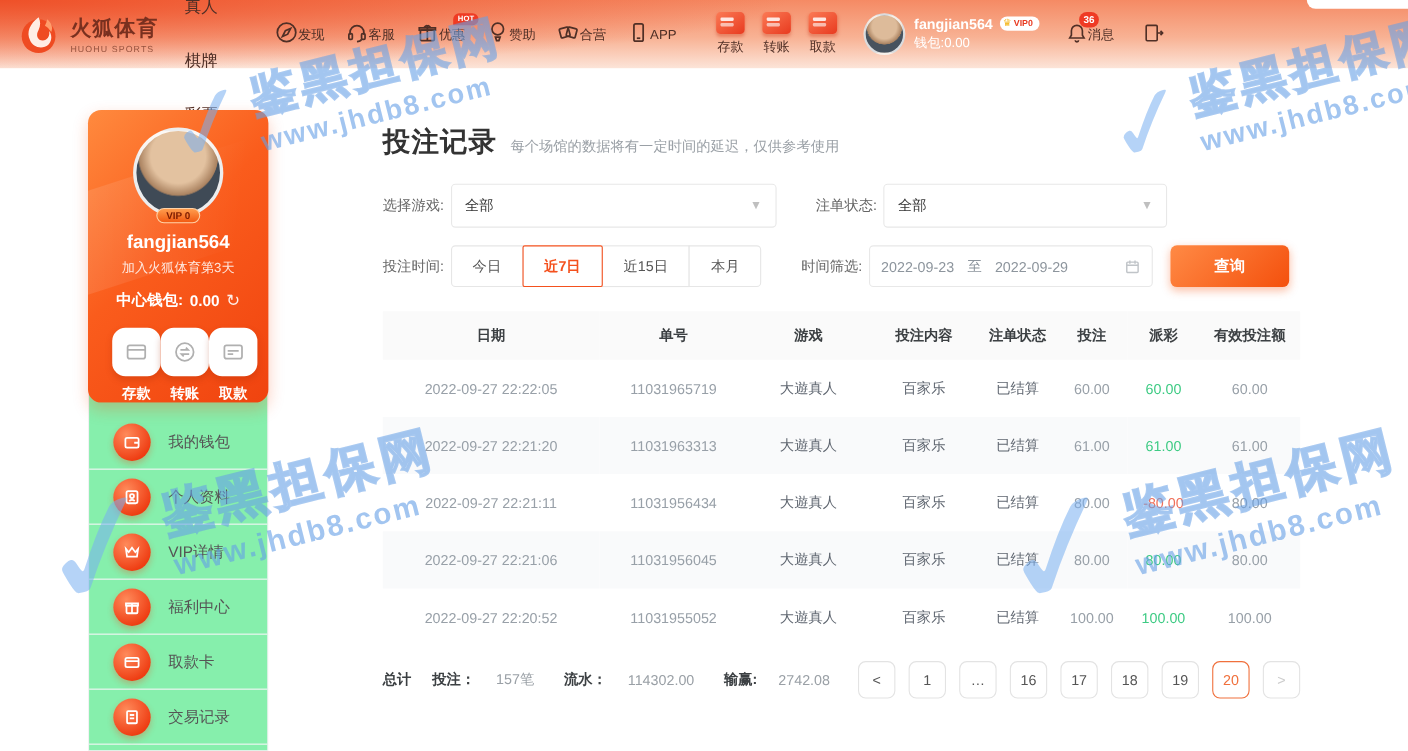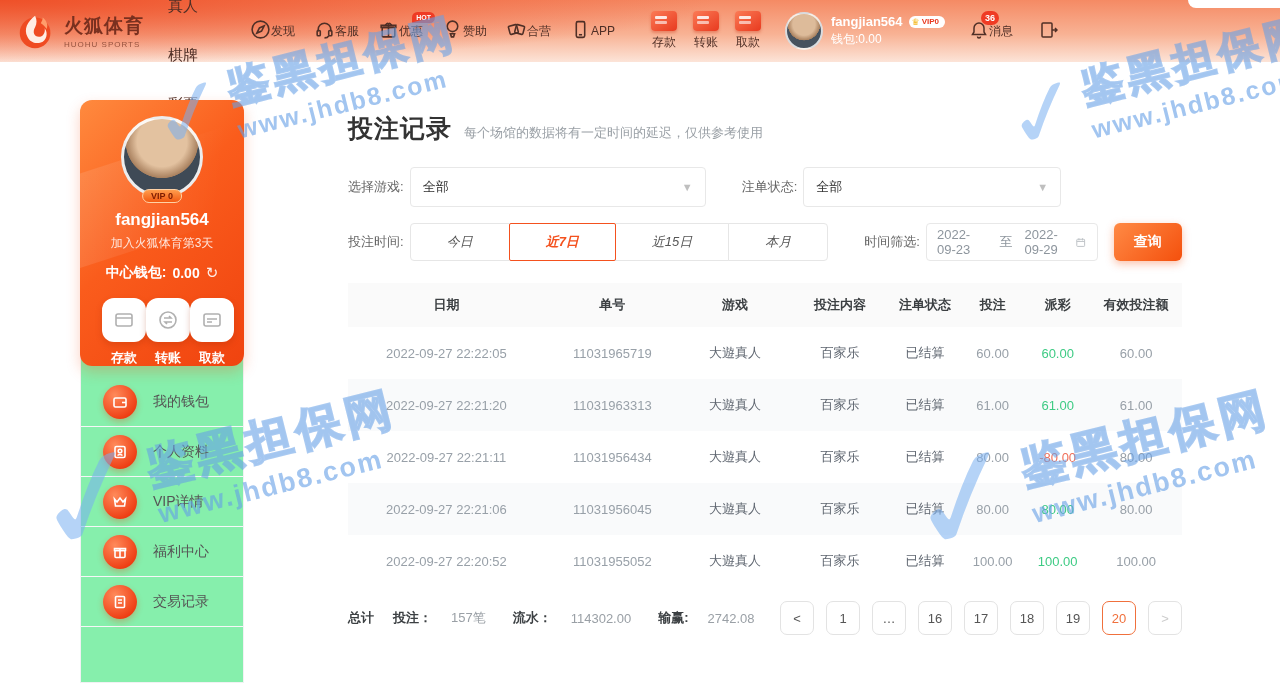--- a/index.html
+++ b/index.html
@@ -95,21 +95,21 @@
   .frow{ display:flex; align-items:center; }
   .frow1{ margin-top:22px; }
   .flabel{ font-size:13px; color:#666; margin-right:6px; white-space:nowrap; }
   .selectbox{ height:40px; border:1px solid #e8e8e8; border-radius:4px; background:#fff; display:flex; align-items:center; justify-content:space-between; padding:0 12px; font-size:13px; color:#333; cursor:pointer; }
   .sel-game{ width:296px; }
   .sel-status{ width:258px; }
   .chev{ color:#bfbfbf; font-size:11px; }
   .gap36{ width:36px; flex:none; }
   .frow2{ margin-top:16px; }
   .seg{ display:flex; }
-  .seg-btn{ height:38px; padding:0 36px; background:#fff; border:1px solid #e6e6e6; font-size:13px; color:#555; display:flex; align-items:center; cursor:pointer; margin-left:-1px; white-space:nowrap;font-style:italic; }
+  .seg-btn{ height:38px; padding:0 19px; background:#fff; border:1px solid #e6e6e6; font-size:13px; color:#555; display:flex; align-items:center; cursor:pointer; margin-left:-1px; white-space:nowrap; }
   .seg-btn:first-child{ border-radius:4px 0 0 4px; margin-left:0; }
   .seg-btn:last-child{ border-radius:0 4px 4px 0; }
   .seg-btn.active{ border:1px solid #f4511e; color:#f4511e; font-weight:700; z-index:1; border-radius:2px; }
   .datebox{ width:258px; height:38px; border:1px solid #e8e8e8; border-radius:4px; background:#fff; display:flex; align-items:center; font-size:13px; color:#8d959d; padding:0 10px; cursor:pointer; }
   .datebox .dsep{ margin:0 12px; color:#8d959d; }
   .datebox svg{ width:15px; height:15px; stroke:#c0c4c8; fill:none; stroke-width:1.4; margin-left:auto; }
   .query-btn{ width:108px; height:38px; margin-left:16px; border:none; border-radius:6px; background:linear-gradient(135deg,#ff8a45,#f4500d); color:#fff; font-size:14px; font-weight:600; cursor:pointer; box-shadow:0 3px 8px rgba(244,80,13,.35); }
 
   table.bets{ margin-top:22px; width:834px; border-collapse:collapse; table-layout:fixed; }
   table.bets th{ height:44px; background:#fafafa; color:#3c4043; font-size:13px; font-weight:700; text-align:center; }
@@ -358,20 +358,29 @@
         <span class="smenu-label">VIP详情</span>
       </div>
       <div class="smenu-item">
         <span class="smenu-ico">
             <svg viewBox="0 0 16 16">
               <rect x="3" y="6.5" width="10" height="7" rx="1"></rect>
               <path d="M2.5 4.5 h11 v2 h-11 Z M8 4.5 v9"></path>
             </svg>
           </span>
         <span class="smenu-label">福利中心</span>
+      </div>
+      <div class="smenu-item">
+        <span class="smenu-ico">
+            <svg viewBox="0 0 16 16">
+              <rect x="2" y="4" width="12" height="8.5" rx="1.5"></rect>
+              <path d="M2 7 h12"></path>
+            </svg>
+          </span>
+        <span class="smenu-label">取款卡</span>
       </div>
       <div class="smenu-item">
         <span class="smenu-ico">
             <svg viewBox="0 0 16 16">
               <rect x="3.5" y="2.5" width="9" height="11" rx="1"></rect>
               <path d="M6 6 h4 M6 9 h4"></path>
             </svg>
           </span>
         <span class="smenu-label">交易记录</span>
       </div>

